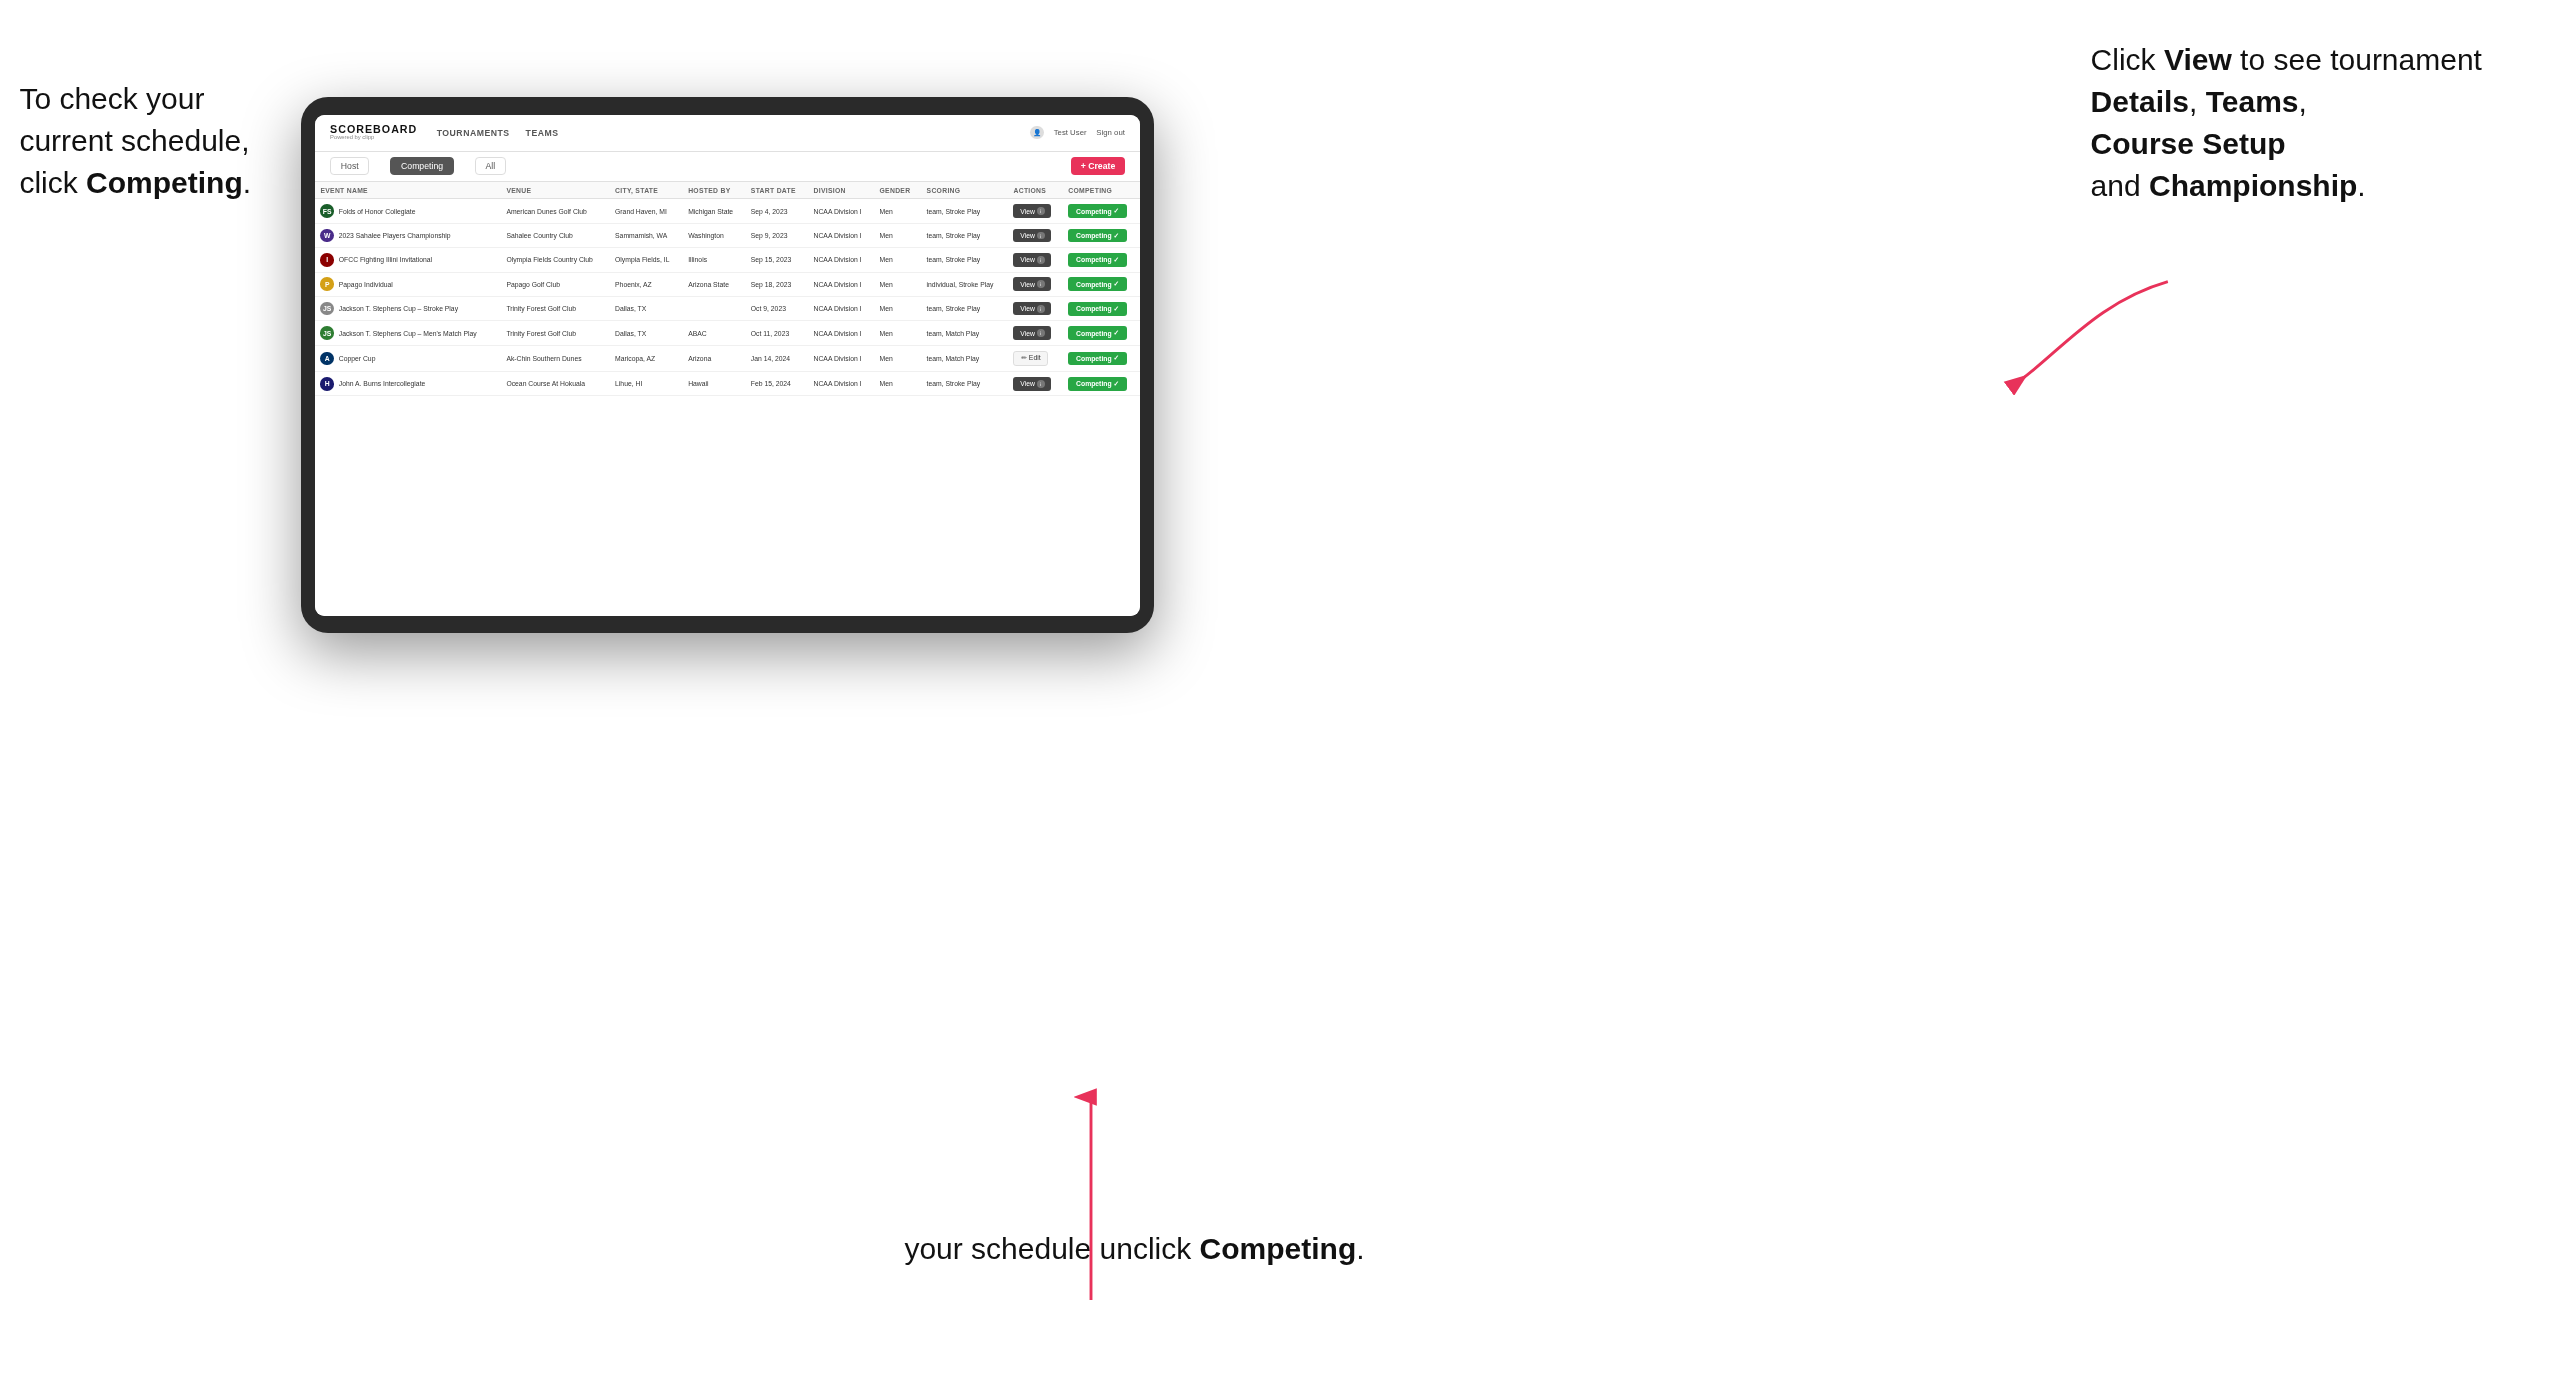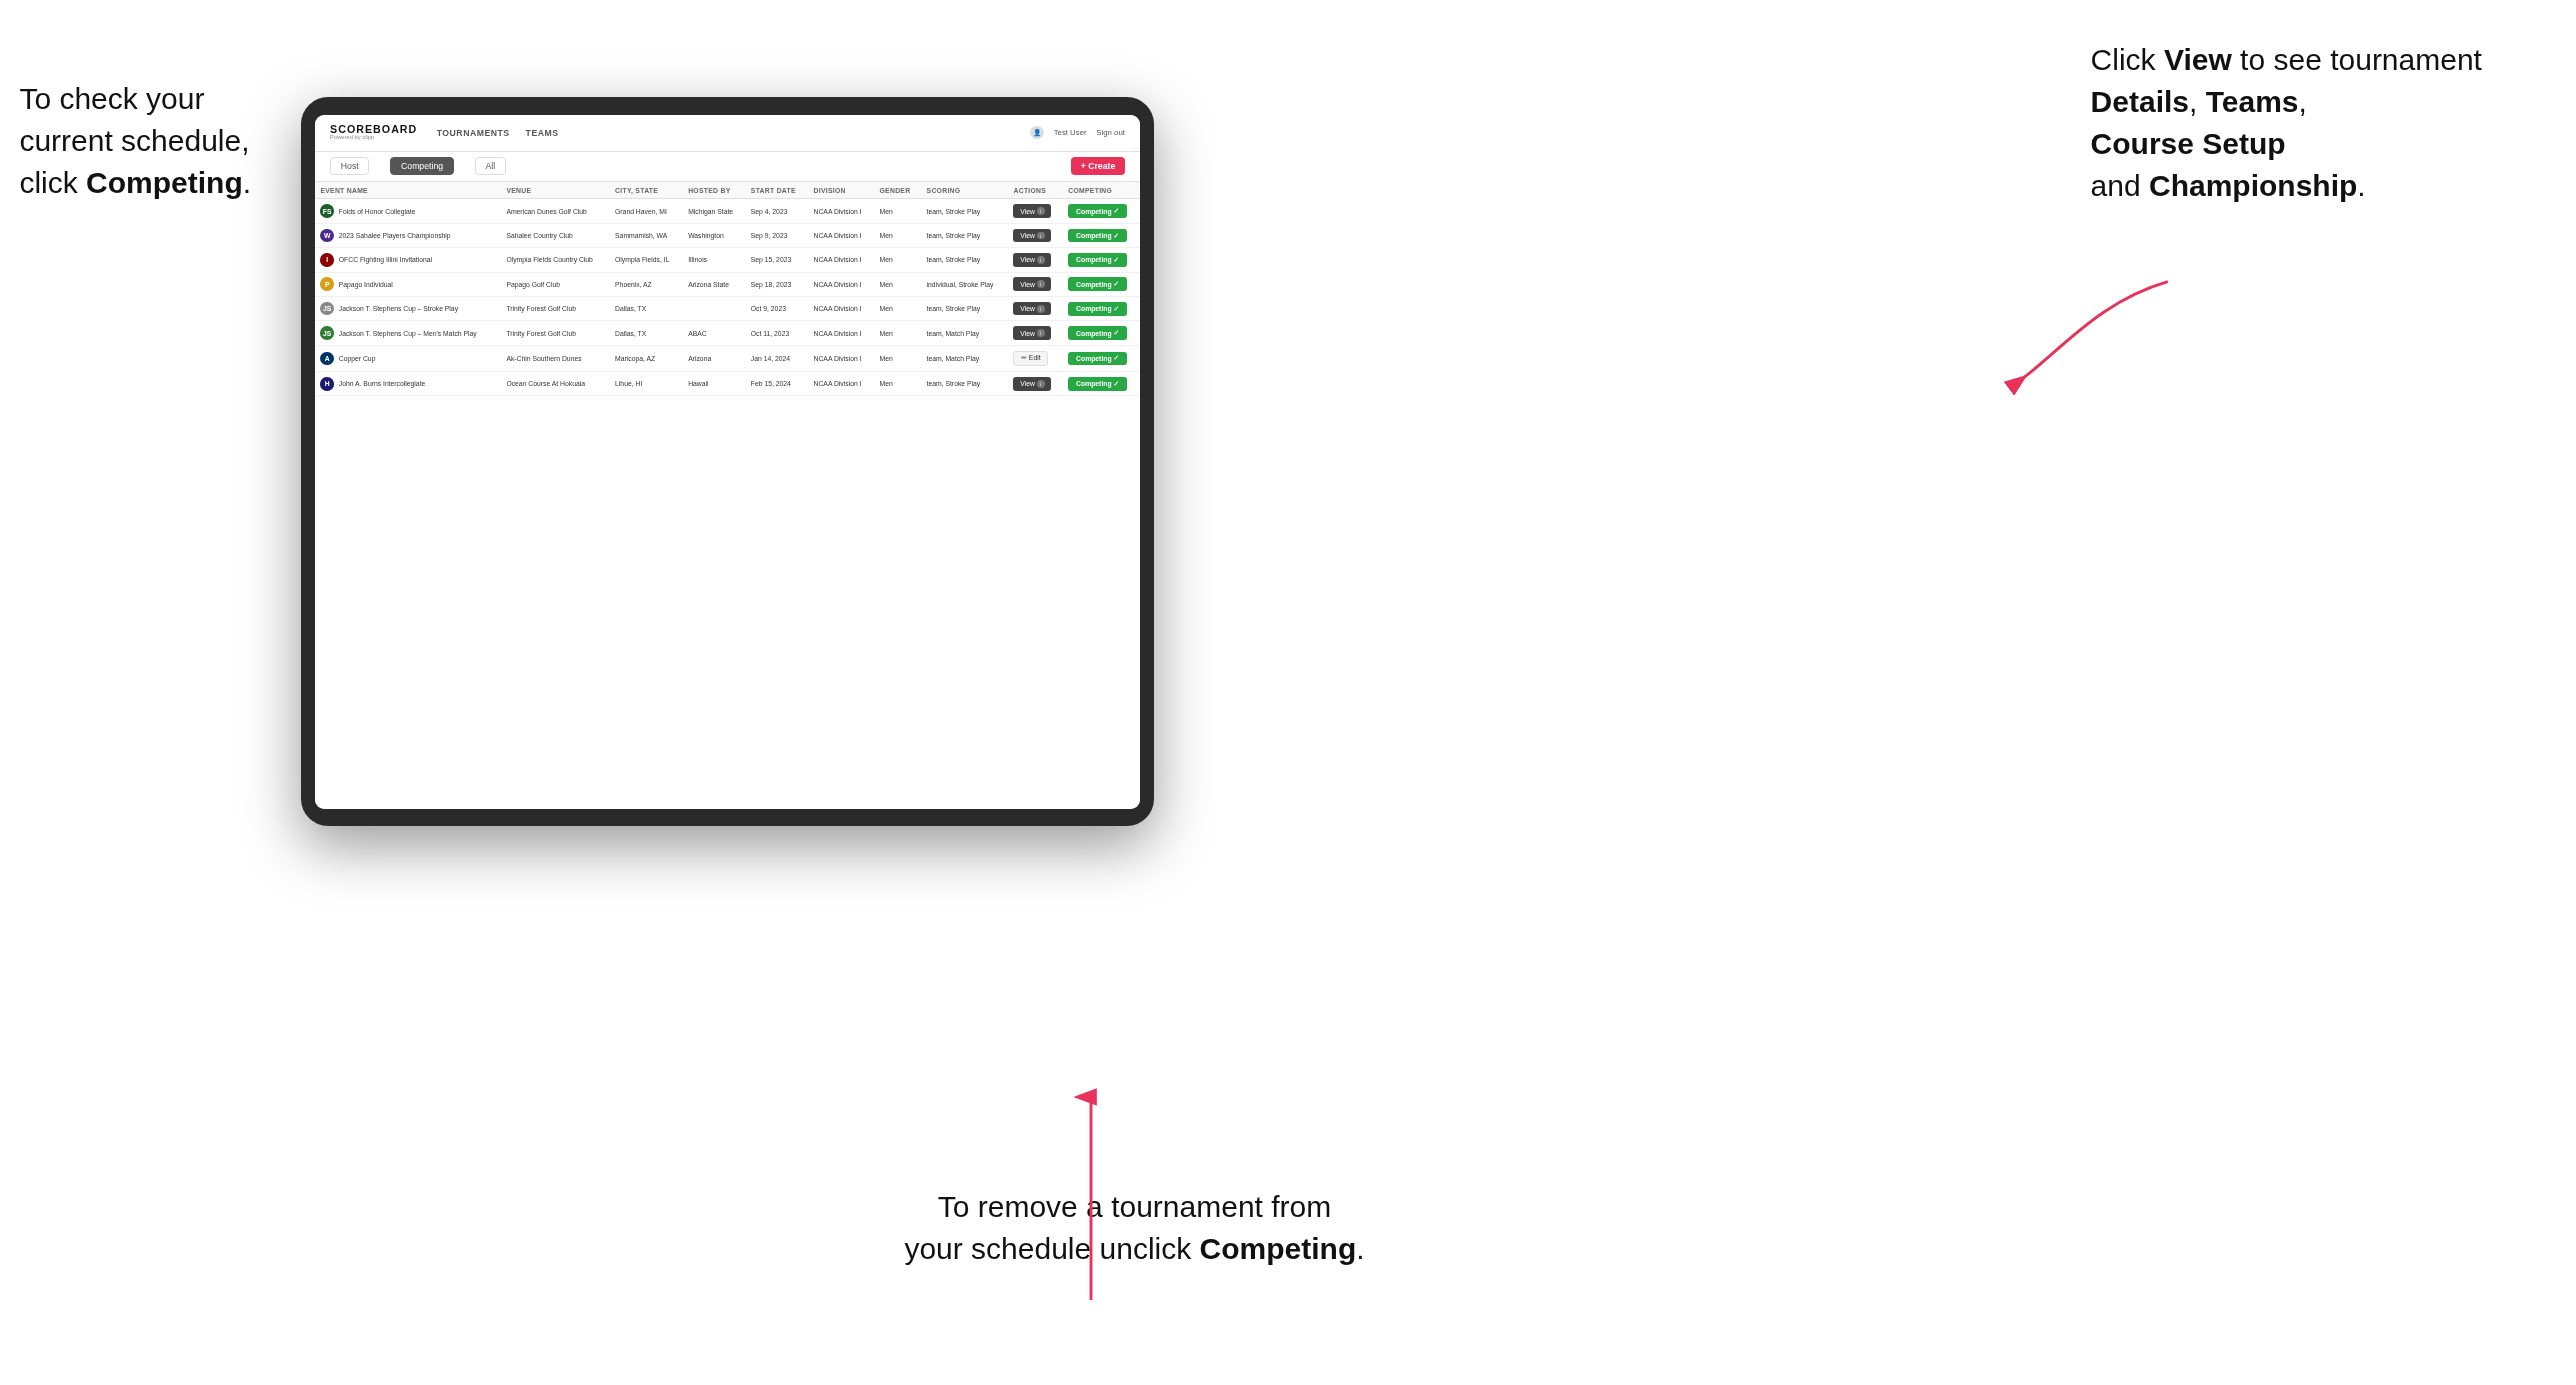--- a/index.html
+++ b/index.html
@@ -37,21 +37,21 @@
       width: 679px;
       text-align: center;
     }
 
     
     .tablet {
       position: absolute;
       top: 97px;
       left: 301px;
       width: 853px;
-      height: 729px;
+      height: 536px;
       background: #2a2a2a;
       border-radius: 27px;
       box-shadow: 0 19.4px 58px rgba(0,0,0,0.4);
       padding: 17.5px 13.6px;
     }
 
     .tablet-screen {
       width: 100%;
       height: 100%;
       background: #f5f5f5;
@@ -293,21 +293,21 @@
   <span>To check your</span><br>
   <span>current schedule,</span><br>
   <span>click </span><strong>Competing</strong><span>.</span>
 </div>
 
 <div class="annotation annotation-top-right">
   <span>Click </span><strong>View</strong><span> to see tournament </span><br><strong>Details</strong><span>, </span><strong>Teams</strong><span>, </span><br><strong>Course Setup</strong><br><span> and </span><strong>Championship</strong><span>.</span>
 </div>
 
 <div class="annotation annotation-bottom">
-  <span>To remove a tournament from</span><br>
+  <br>
   <span>your schedule unclick </span><strong>Competing</strong><span>.</span>
 </div>
 
 <svg class="arrow-svg" style="position:absolute;top:252px;left:378px;width:310px;height:78px;overflow:visible;" viewBox="0 0 320 80" width="310" height="78">
   <defs>
     <marker id="arrowhead-left" markerWidth="8" markerHeight="8" refX="6" refY="3" orient="auto">
       <polygon points="0 0, 8 3, 0 6" fill="#e8325a"></polygon>
     </marker>
   </defs>
   <path d="M 10,20 C 80,20 200,50 290,55" stroke="#e8325a" stroke-width="3" fill="none" marker-end="url(#arrowhead-left)"></path>

